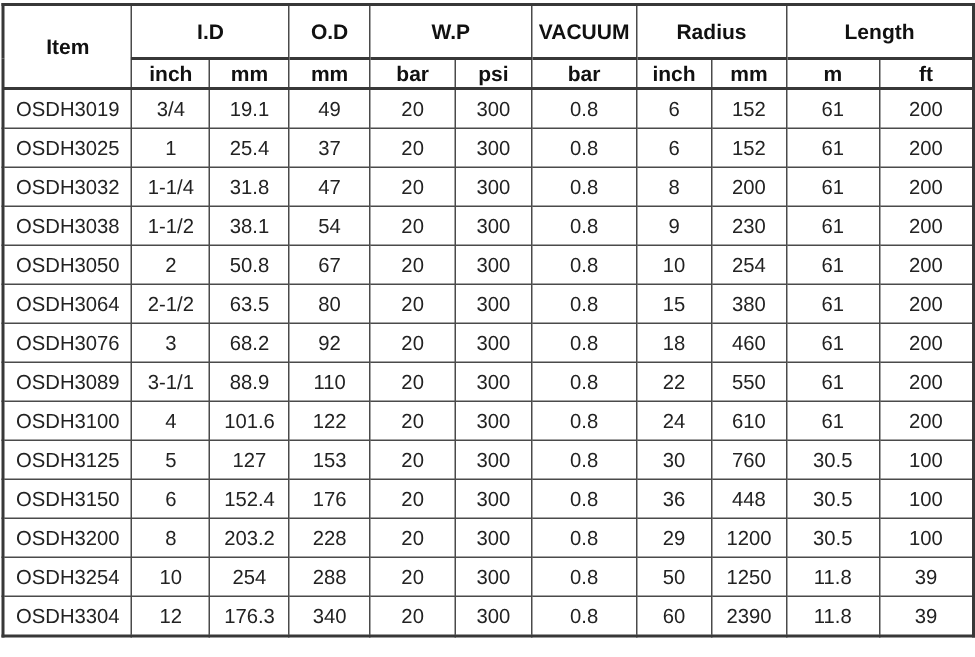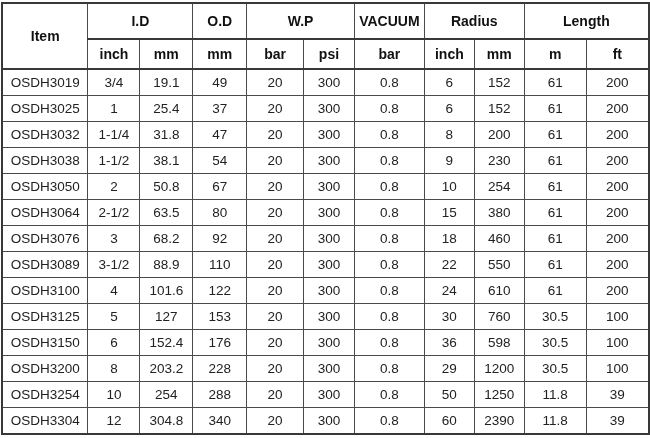--- a/index.html
+++ b/index.html
@@ -29,21 +29,21 @@
     overflow: hidden;
     white-space: nowrap;
   }
   .spec thead th {
     font-weight: bold;
     font-size: 14px;
     color: #111111;
   }
   .spec thead tr.groups { height: 36px; }
   .spec thead tr.groups th { border-bottom: 2px solid #383838; }
-  .spec thead tr.units { height: 30px; }
+  .spec thead tr.units { height: 20px; }
   .spec thead { border-bottom: 2px solid #383838; }
   .spec th.item-head { border-bottom: 2px solid #383838; }
   .spec tbody td {
     font-size: 13.5px;
     font-weight: normal;
     height: 25px;
     color: #222222;
   }
   
   col.c-item  { width: 86px; }
@@ -188,21 +188,21 @@
         <td>20</td>
         <td>300</td>
         <td>0.8</td>
         <td>18</td>
         <td>460</td>
         <td>61</td>
         <td>200</td>
       </tr>
       <tr>
         <td>OSDH3089</td>
-        <td>3-1/2</td>
+        <td>3-1/1</td>
         <td>88.9</td>
         <td>110</td>
         <td>20</td>
         <td>300</td>
         <td>0.8</td>
         <td>22</td>
         <td>550</td>
         <td>61</td>
         <td>200</td>
       </tr>
@@ -234,21 +234,21 @@
       </tr>
       <tr>
         <td>OSDH3150</td>
         <td>6</td>
         <td>152.4</td>
         <td>176</td>
         <td>20</td>
         <td>300</td>
         <td>0.8</td>
         <td>36</td>
-        <td>598</td>
+        <td>448</td>
         <td>30.5</td>
         <td>100</td>
       </tr>
       <tr>
         <td>OSDH3200</td>
         <td>8</td>
         <td>203.2</td>
         <td>228</td>
         <td>20</td>
         <td>300</td>
@@ -267,21 +267,21 @@
         <td>300</td>
         <td>0.8</td>
         <td>50</td>
         <td>1250</td>
         <td>11.8</td>
         <td>39</td>
       </tr>
       <tr>
         <td>OSDH3304</td>
         <td>12</td>
-        <td>304.8</td>
+        <td>176.3</td>
         <td>340</td>
         <td>20</td>
         <td>300</td>
         <td>0.8</td>
         <td>60</td>
         <td>2390</td>
         <td>11.8</td>
         <td>39</td>
       </tr>
     </tbody>

